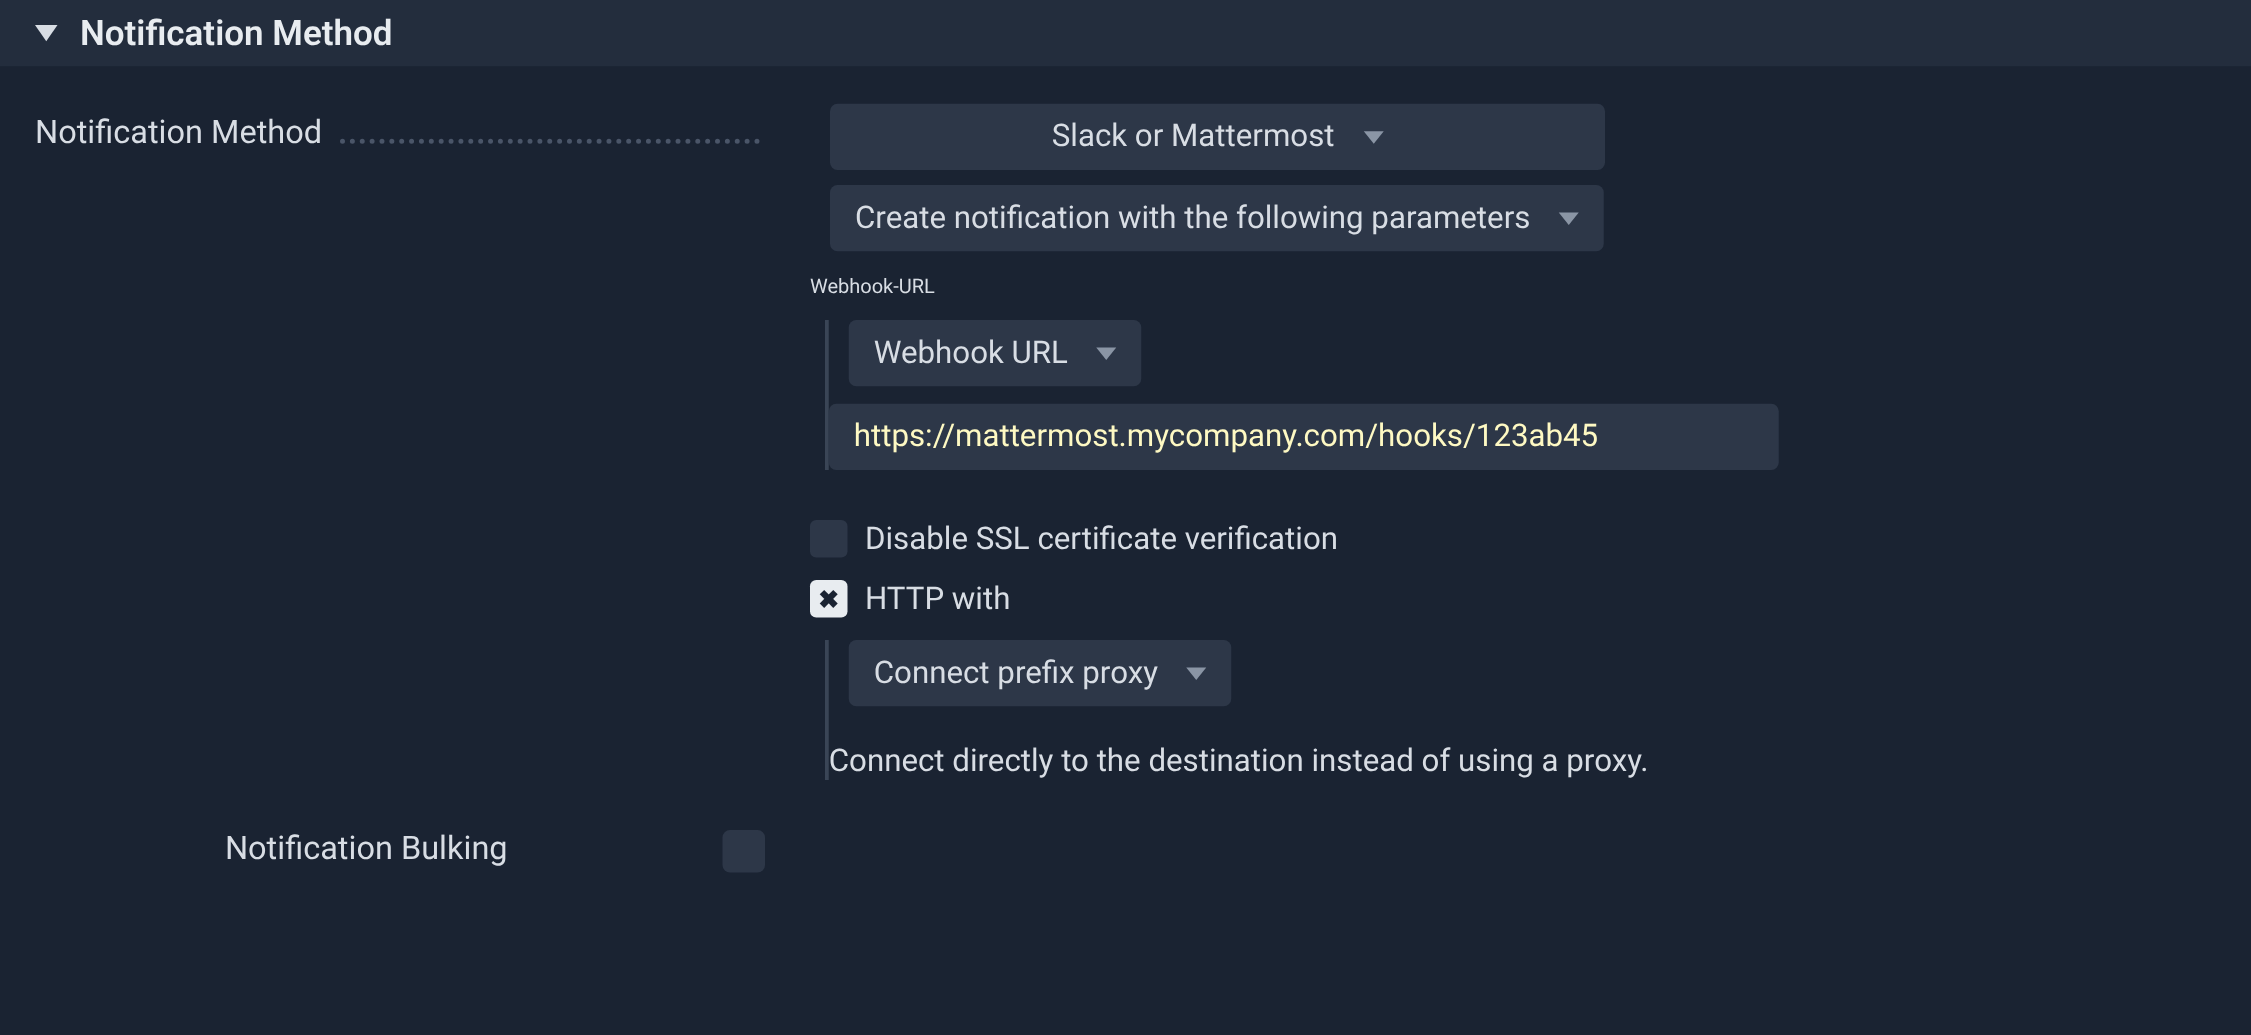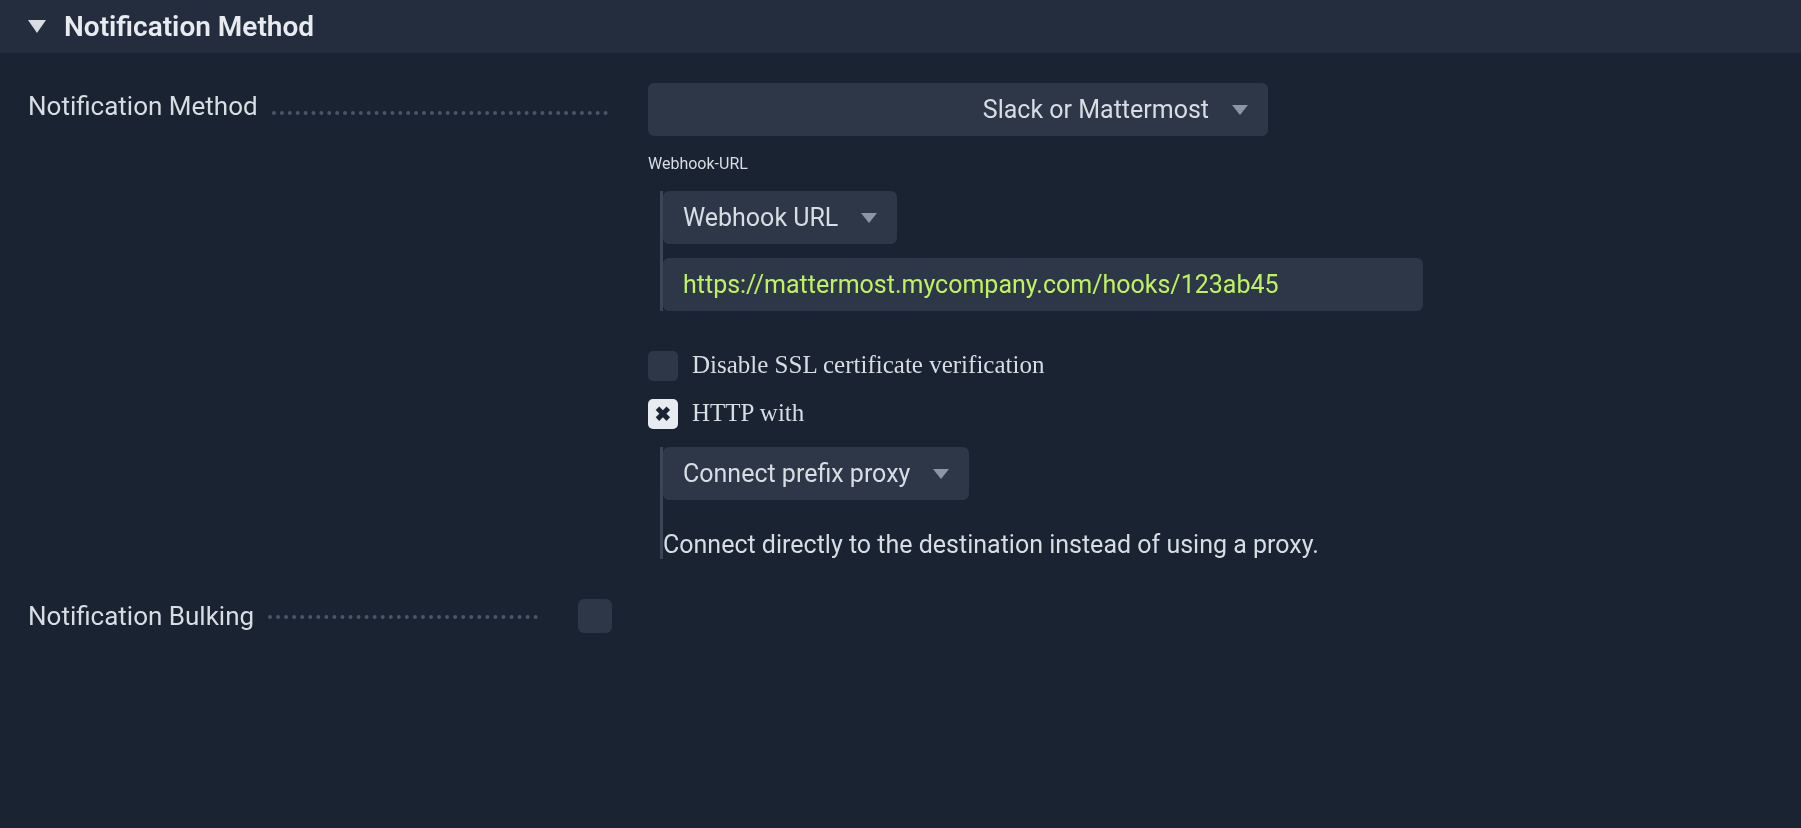--- a/index.html
+++ b/index.html
@@ -67,26 +67,27 @@
       flex-direction: column;
       gap: 12px;
       padding-left: 20px;
     }
     .select-box {
       background-color: #2d3748;
       border-radius: 6px;
       padding: 12px 20px;
       display: inline-flex;
       align-items: center;
-      justify-content: flex-end;
+      justify-content: center;
       gap: 23px;
       font-size: 25px;
       color: #d8dde4;
       cursor: pointer;
       width: fit-content;
+      margin-left: 16px;
     }
     .select-wide {
       width: 620px;
     }
     .caret-icon {
       width: 0;
       height: 0;
       border-left: 8px solid transparent;
       border-right: 8px solid transparent;
       border-top: 10px solid #8a95a5;
@@ -104,30 +105,29 @@
       display: flex;
       flex-direction: column;
       gap: 14px;
     }
     .text-input {
       background-color: #2d3748;
       border: none;
       border-radius: 6px;
       padding: 12px 20px;
       font-size: 25px;
-      color: #bef264;
+      color: #fef9c3;
       width: 760px;
       font-family: inherit;
     }
     .checkbox-row {
       display: flex;
-      align-items: flex-start;
+      align-items: flex-end;
       gap: 14px;
       margin-top: 6px;
-      font-family: Liberation Serif, serif;
     }
     .checkbox {
       width: 30px;
       height: 30px;
       background-color: #2d3748;
       border-radius: 5px;
       display: flex;
       align-items: center;
       justify-content: center;
       cursor: pointer;
@@ -151,21 +151,22 @@
       margin-top: 16px;
     }
     .bulking-row {
       display: flex;
       align-items: center;
       margin-top: 40px;
     }
     .bulking-label-cell {
       width: 530px;
       display: flex;
-      align-items: flex-start;
+      align-items: center;
+      flex-direction: column;
     }
     .bulking-checkbox-cell {
       padding-left: 20px;
     }
     .checkbox-big {
       width: 34px;
       height: 34px;
       background-color: #2d3748;
       border-radius: 6px;
       cursor: pointer;
@@ -181,20 +182,24 @@
 
 <div class="form-body">
   <div class="form-row">
     <div class="label-cell">
       <span class="label-text">Notification Method</span>
       <span class="dotted-fill"></span>
     </div>
     <div class="value-cell">
       <div class="select-box select-wide">
         <span>Slack or Mattermost</span>
+        <span class="caret-icon"></span>
+      </div>
+      <div class="select-box">
+        <span>Create notification with the following parameters</span>
         <span class="caret-icon"></span>
       </div>
       <div class="sub-label">Webhook-URL</div>
       <div class="indented-block">
         <div class="select-box">
           <span>Webhook URL</span>
           <span class="caret-icon"></span>
         </div>
         <input type="text" class="text-input" value="https://mattermost.mycompany.com/hooks/123ab45" style="">
       </div>

